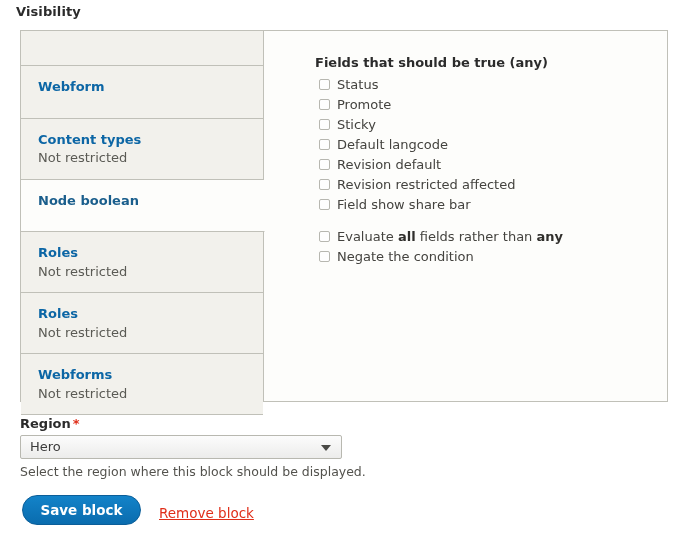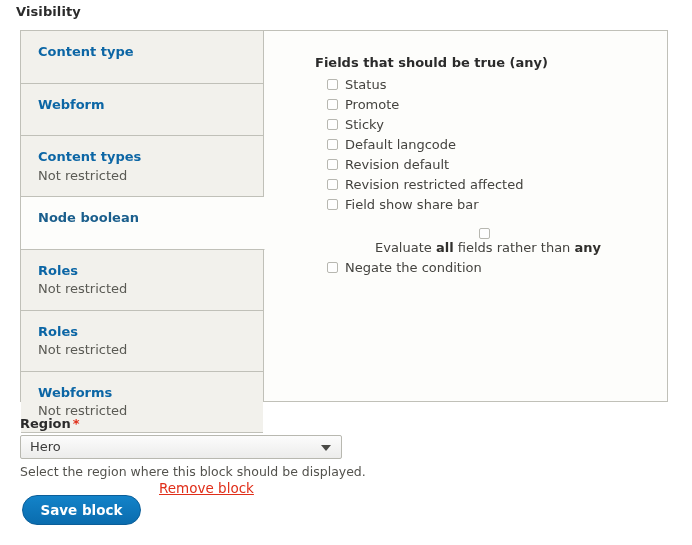--- a/index.html
+++ b/index.html
@@ -117,26 +117,25 @@
   .pane-legend {
     font-size: 13px;
     font-weight: bold;
     color: #2b2b2b;
     margin: 0 0 6px 0;
   }
 
   .cb-row {
     display: flex;
     align-items: center;
-    margin: 0 0 3px 12px;
+    margin: 0 0 3px 4px;
     line-height: 17px;
   }
   .cb-row.spaced {
     margin-top: 15px;
-    flex-direction: column;
   }
 
   .cb-box {
     width: 11px;
     height: 11px;
     border: 1px solid #b7b7b0;
     border-radius: 2px;
     background: #fefefe;
     box-sizing: border-box;
     margin-right: 7px;
@@ -226,38 +225,37 @@
     text-align: center;
     line-height: 28px;
     cursor: pointer;
     box-sizing: border-box;
     padding: 0;
   }
 
   .link-remove {
     position: absolute;
     left: 159px;
-    top: 480px;
+    top: 505px;
     font-size: 13.5px;
     color: #e02e19;
     text-decoration: underline;
     cursor: pointer;
   }
 </style>
 </head>
 <body>
 
 <div class="visibility-label">Visibility</div>
 
 <div class="vertical-tabs">
 
   <div class="vt-menu">
     <div class="vt-menu-list" id="vt-list">
         <div class="vt-item">
-          <a class="vt-title">Content type</a>
           <div class="pad-bottom"></div>
         </div>
         <div class="vt-item">
           <a class="vt-title">Webform</a>
           <div class="pad-bottom"></div>
         </div>
         <div class="vt-item">
           <a class="vt-title">Content types</a>
           <span class="vt-summary">Not restricted</span>
         </div>

